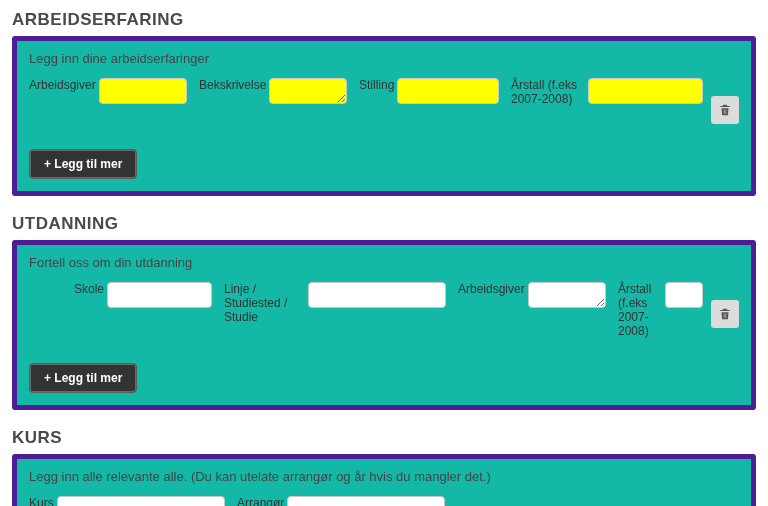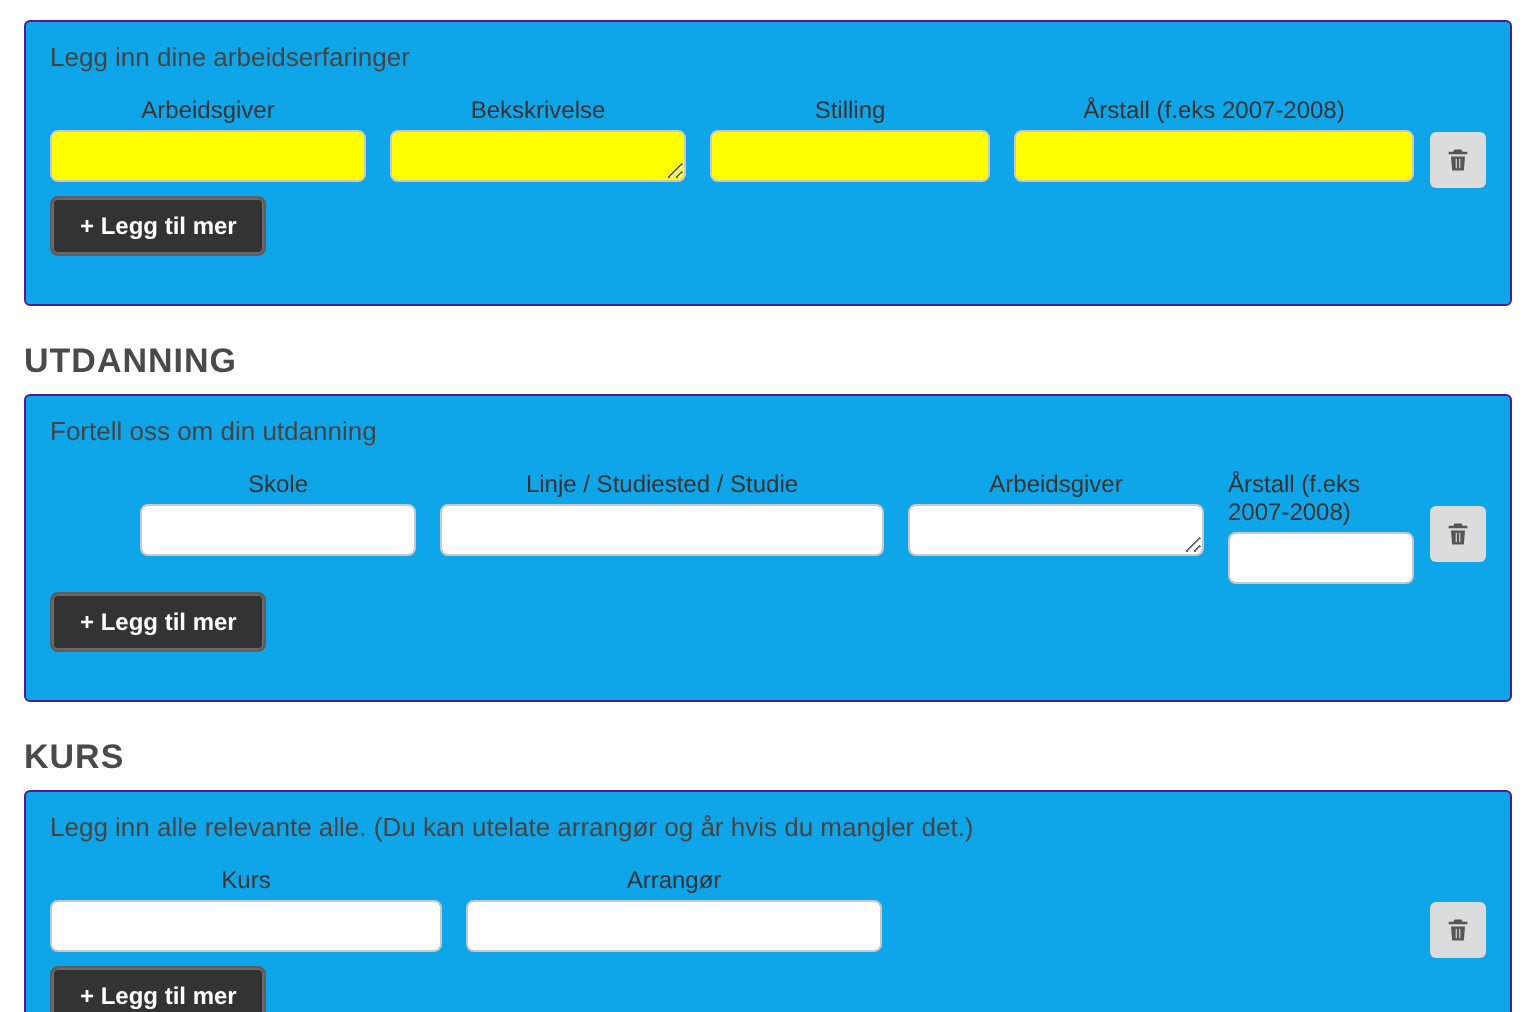--- a/index.html
+++ b/index.html
@@ -16,47 +16,46 @@
   }
   .section-title {
     font-size: 17px;
     font-weight: 700;
     letter-spacing: 0.5px;
     color: #4a4a4a;
     margin-bottom: 6px;
     text-transform: uppercase;
   }
   .panel {
-    border: 1px solid #4c1d95;
-    background: #0ea5e9;
+    border: 5px solid #4c1d95;
+    background: #14b8a6;
     border-radius: 3px;
-    padding: 10px 12px 24px 12px;
+    padding: 10px 12px 12px 12px;
     position: relative;
   }
   .panel-desc {
     font-size: 13px;
     color: #444;
     margin-bottom: 12px;
   }
   .row {
     display: flex;
     align-items: flex-start;
     gap: 8px;
   }
   .fields {
     flex: 1;
     display: flex;
     gap: 12px;
   }
   .field {
     display: flex;
-    flex-direction: column;
+    flex-direction: row;
     gap: 3px;
     flex: 1;
-    align-items: center;
   }
   .field-label {
     font-size: 12px;
     color: #333;
   }
   .field input[type=text] {
     width: 100%;
     height: 26px;
     border: 1px solid #c8c8c8;
     border-radius: 4px;
@@ -91,21 +90,21 @@
     background: #dcdcdc;
     border-radius: 3px;
     display: flex;
     align-items: center;
     justify-content: center;
     cursor: pointer;
     color: #555;
   }
   .trash-btn svg { width: 14px; height: 14px; }
   .add-btn {
-    margin-top: 4px;
+    margin-top: 25px;
     display: inline-flex;
     align-items: center;
     background: #333333;
     color: #ffffff;
     border: 1px solid #5e5e5e;
     border-radius: 4px;
     padding: 7px 14px;
     font-size: 12px;
     font-weight: 600;
     cursor: pointer;
@@ -123,20 +122,21 @@
   .w-year2  { flex: 1; }
 
   .w-course { flex: 0 0 196px; }
   .w-arr    { flex: 0 0 208px; }
   .w-year3  { flex: 1; }
 </style>
 </head>
 <body>
 
 <div class="section">
+  <h2 class="section-title">ARBEIDSERFARING</h2>
   <div class="panel">
     <div class="panel-desc">Legg inn dine arbeidserfaringer</div>
     <div class="row">
       <div class="fields">
         <div class="field highlight w-employer">
           <label class="field-label">Arbeidsgiver</label>
           <input type="text" value="" style="">
         </div>
         <div class="field highlight w-desc">
           <label class="field-label">Bekskrivelse</label>

